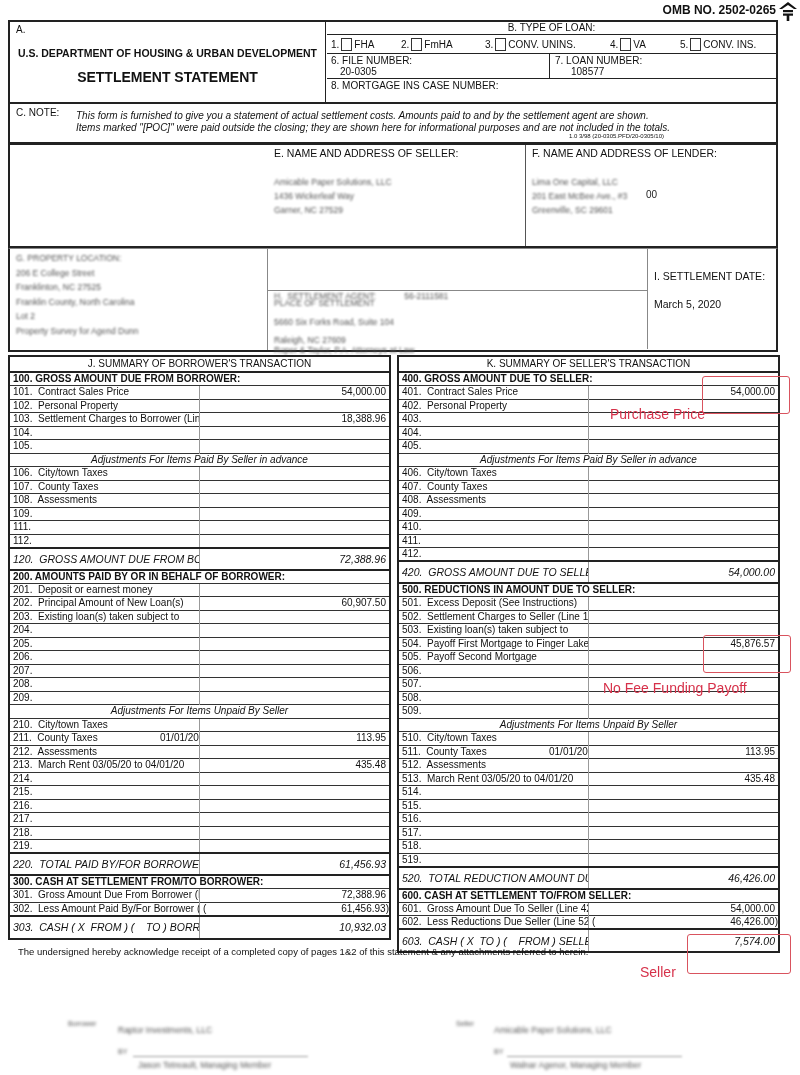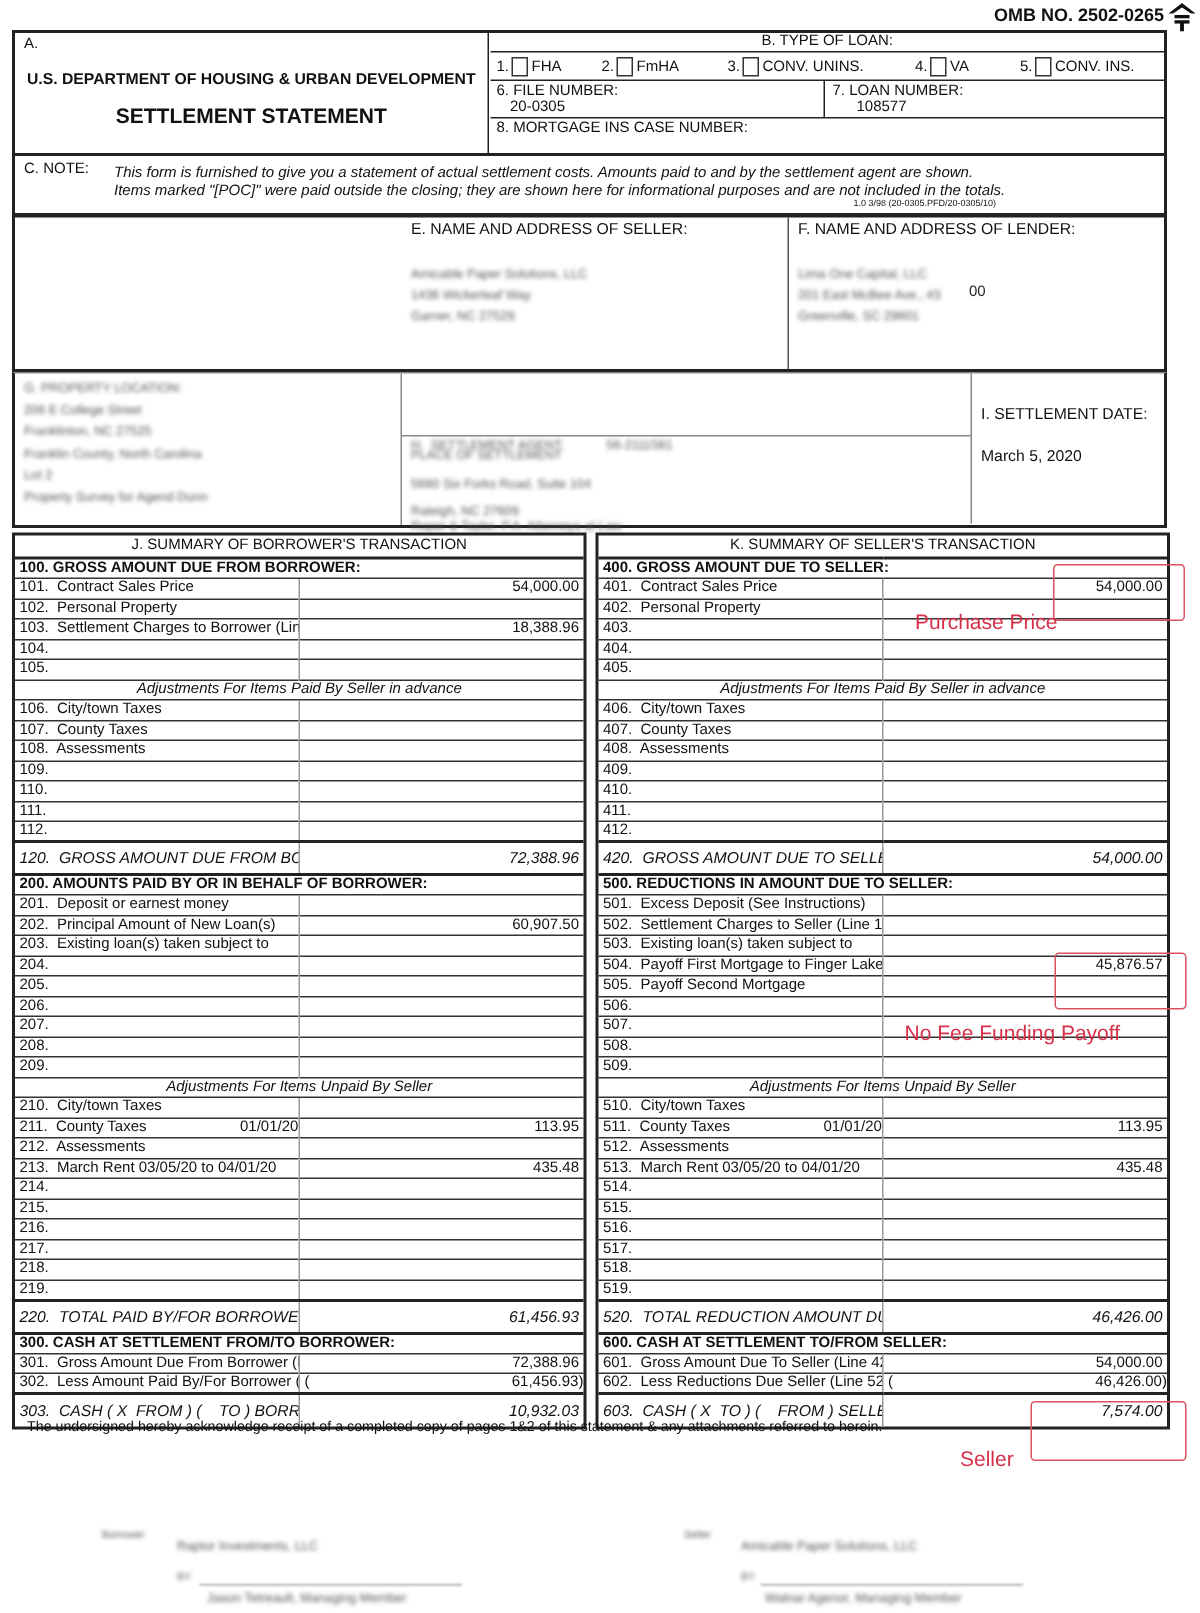--- a/index.html
+++ b/index.html
@@ -238,24 +238,20 @@
         </tr>
         <tr class="">
           <td class="line"><span style="white-space: pre;">108.  Assessments</span><span class="to" style="left: 150px;"></span><span class="to" style="left: 218px;"></span></td>
           <td class="amt"><span></span></td>
         </tr>
         <tr class="">
           <td class="line"><span style="white-space: pre;">109.</span></td>
           <td class="amt"><span></span></td>
         </tr>
         <tr class="">
-          <td class="line"><span style="white-space: pre;">110.</span></td>
-          <td class="amt"><span></span></td>
-        </tr>
-        <tr class="">
           <td class="line"><span style="white-space: pre;">111.</span></td>
           <td class="amt"><span></span></td>
         </tr>
         <tr class="">
           <td class="line"><span style="white-space: pre;">112.</span></td>
           <td class="amt"><span></span></td>
         </tr>
         <tr class="total">
           <td class="line"><span style="white-space: pre;">120.  GROSS AMOUNT DUE FROM BORROWER</span></td>
           <td class="amt"><span>72,388.96</span></td>

